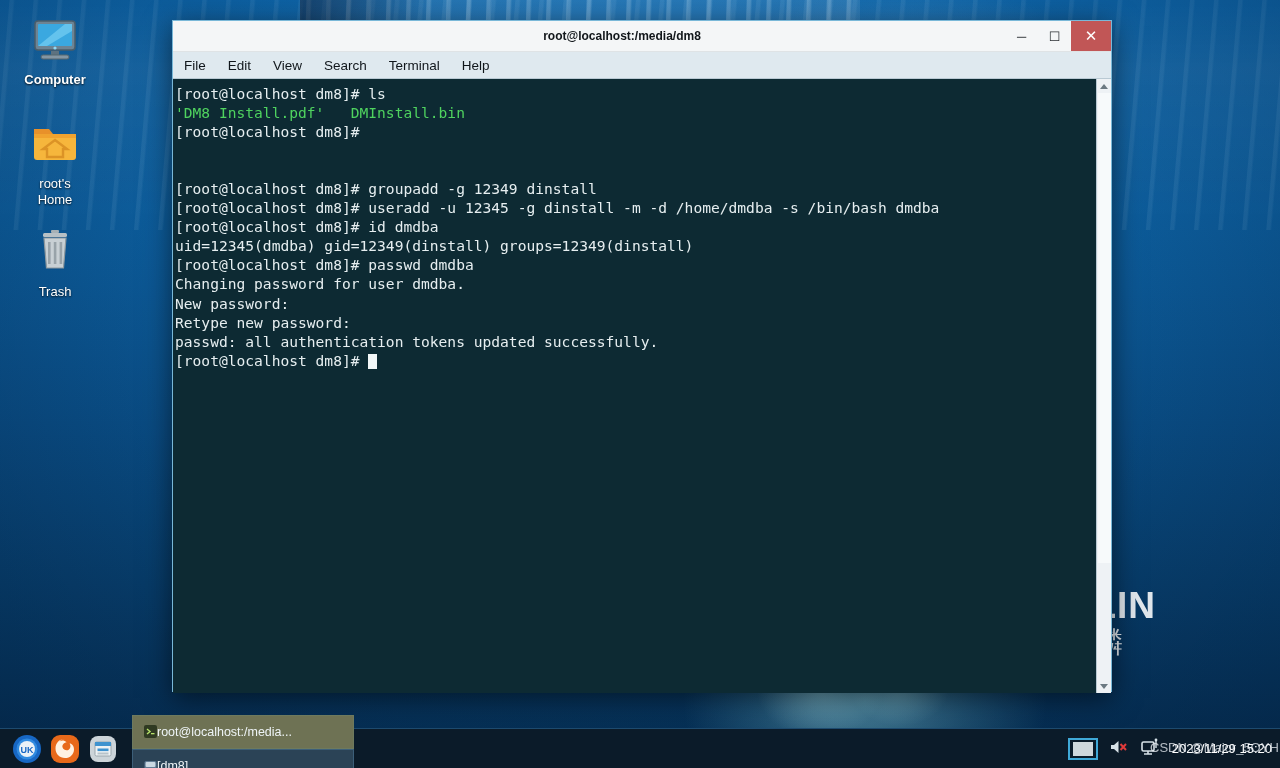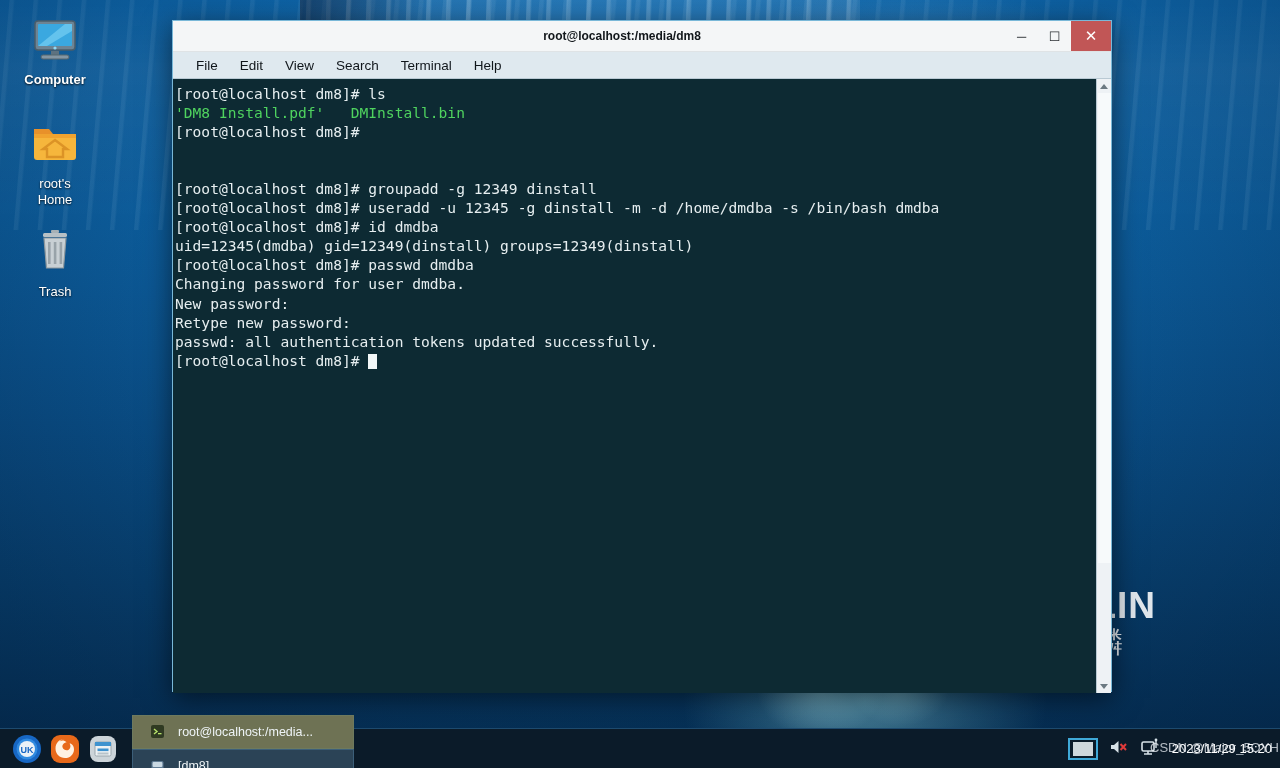--- a/index.html
+++ b/index.html
@@ -77,21 +77,21 @@
     padding-left:66px;
   }
   .wbtn{
     width:33px; height:30px; display:flex; align-items:center; justify-content:center;
     font-size:13px; color:#2a2f33; cursor:default;
   }
   .wbtn.close{ background:#c15656; color:#fff; width:40px; font-size:15px; }
 
   #menubar{
     height:27px; background:#dfe9ef;
-    display:flex; align-items:center; padding-left:12px; gap:0px;
+    display:flex; align-items:center; gap:0px;
     border-bottom:1px solid #b9c9d3;
   }
   .menu-item{
     font-size:13.5px; color:#10161b; padding:3px 11px; cursor:default;
   }
 
   #term-body{
     position:relative;
     height:calc(672px - 31px - 27px);
     background:#0d2a33;
@@ -142,22 +142,22 @@
     position:absolute; left:0; bottom:0; width:1280px; height:40px;
     background:#0b1b29;
     border-top:1px solid #1d4a6e;
     display:flex; align-items:center;
   }
   #launchers{ display:flex; align-items:center; gap:8px; padding-left:12px;text-align:right; }
   .launcher{ width:30px; height:30px; cursor:default; }
 
   #tasklist{ margin-left:14px; width:222px; }
   .task-btn{
-    height:34px; display:flex; align-items:center; gap:14px;
-    padding:0 18px; font-size:12.5px; color:#eef4f6;
+    height:34px; display:flex; align-items:center; gap:0;
+    padding:0 11px; font-size:12.5px; color:#eef4f6;
     border:1px solid #6e7a5e;
     background:#6e7254;
     white-space:nowrap; overflow:hidden; cursor:default;
   }
   .task-btn.second{ background:#2b4356; border-color:#3c5f79; }
   .task-ico{ width:13px; height:13px; flex:none; }
 
   #tray{ margin-left:auto; display:flex; align-items:center; gap:10px; padding-right:8px; }
   #workspace{
     width:30px; height:22px; border:2px solid #3fa9d8; background:#0b1b29;

